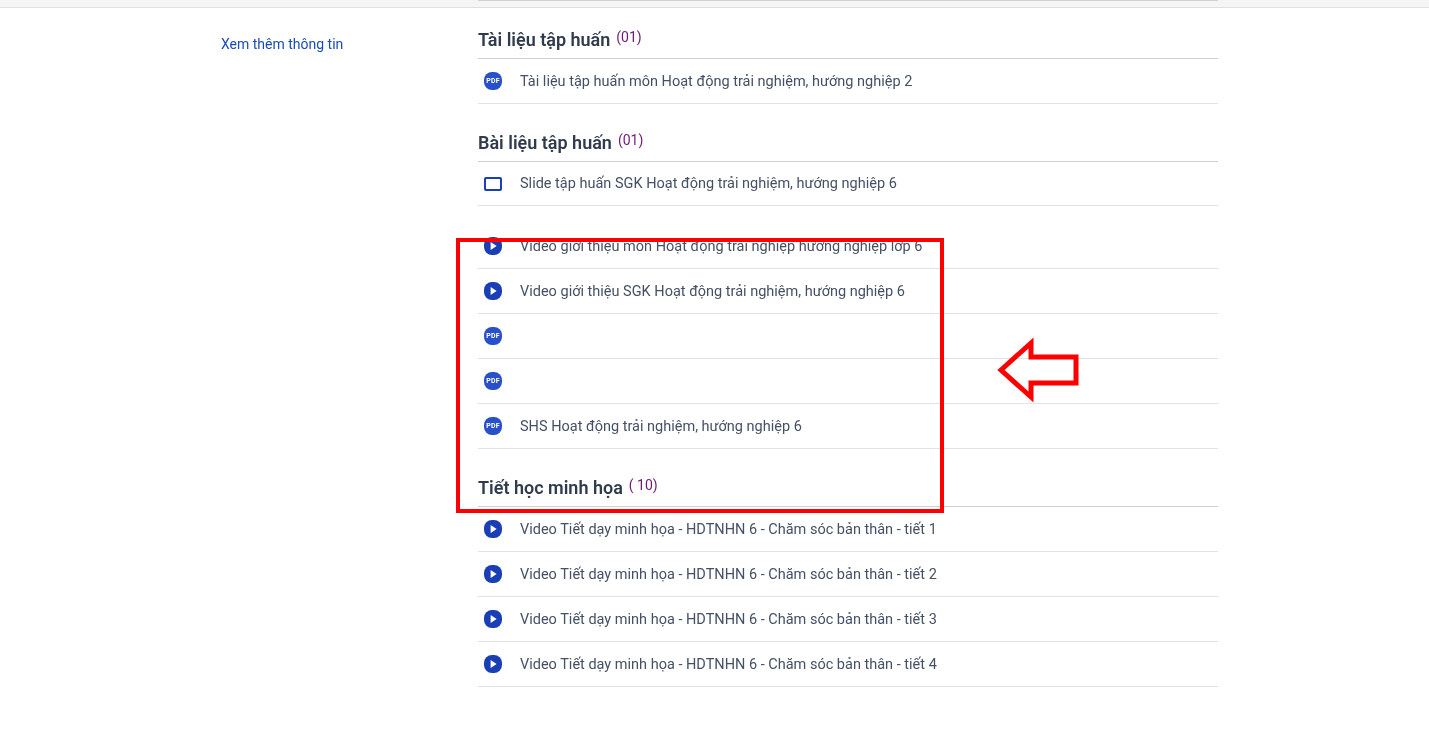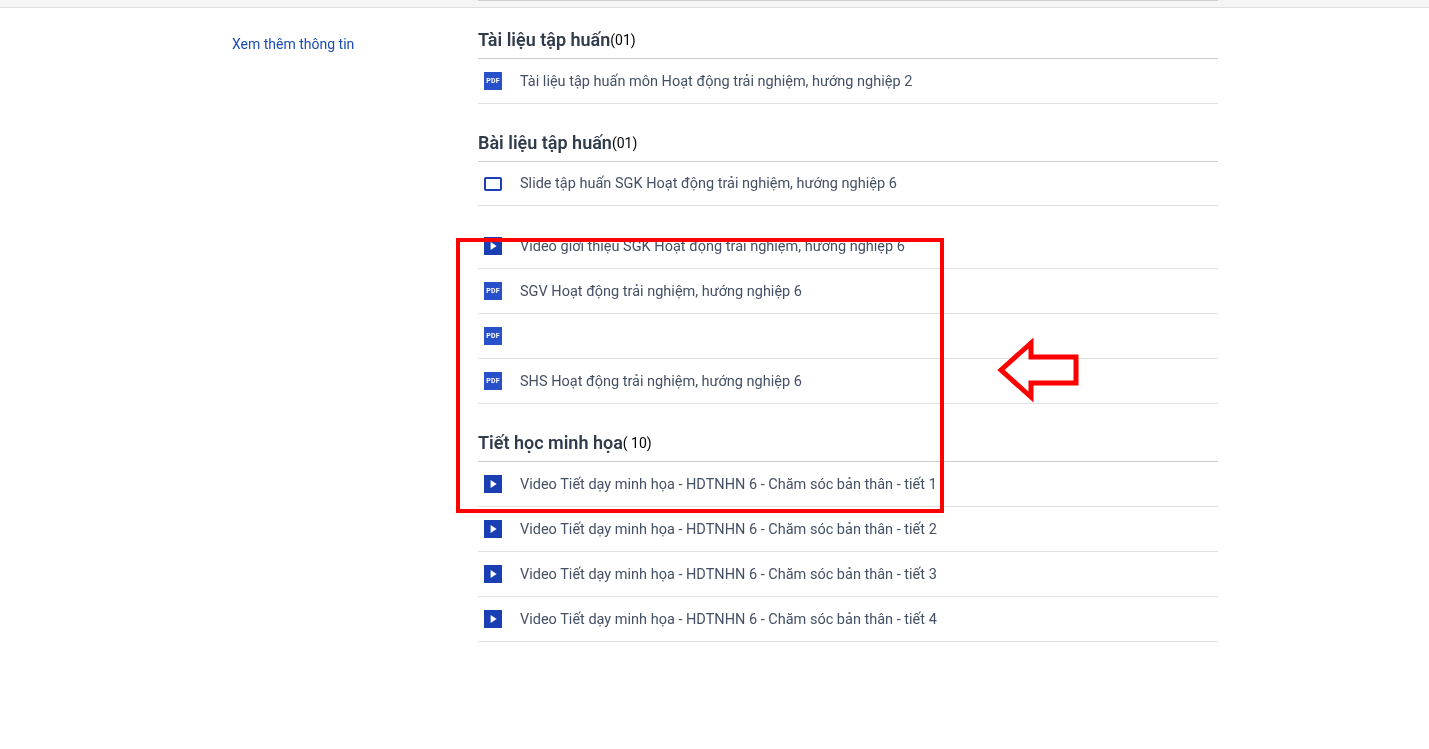--- a/index.html
+++ b/index.html
@@ -15,66 +15,67 @@
       position: absolute;
       top: 0;
       left: 0;
       right: 0;
       height: 8px;
       background: #f5f5f5;
       border-bottom: 1px solid #e0e0e0;
     }
     .sidebar-link {
       position: absolute;
-      left: 232px;
+      left: 221px;
       top: 36px;
       color: #1a4db3;
       font-size: 14px;
       cursor: pointer;
     }
     .main-content {
       position: absolute;
       left: 478px;
       top: 0;
       width: 740px;
     }
     .section {
       margin-top: 18px;
     }
     .section-header {
       display: flex;
-      align-items: center;
+      align-items: flex-start;
+      gap: 6px;
       padding: 10px 0 8px 0;
       border-bottom: 1px solid #d0d0d0;
     }
     .section-title {
       font-size: 18px;
       font-weight: 600;
       color: #303b4c;
     }
     .section-count {
       font-size: 14px;
-      color: #000000;
+      color: #701a75;
       font-weight: 400;
     }
     .list-item {
       display: flex;
       align-items: center;
       gap: 18px;
       padding: 13px 6px 13px 6px;
       border-bottom: 1px solid #e2e2e2;
       cursor: pointer;
     }
     .icon-wrap {
       width: 18px;
       height: 18px;
       display: flex;
       align-items: center;
       justify-content: center;
-      border-radius: 0;
+      border-radius: 8px;
       flex-shrink: 0;
     }
     .icon-pdf {
       background: #2850c8;
       color: #fff;
       font-size: 7px;
       font-weight: bold;
       letter-spacing: 0.2px;
     }
     .icon-video {
@@ -154,25 +155,28 @@
     </div>
     <div class="list-item">
       <span class="icon-wrap icon-slide"></span>
       <span class="item-label">Slide tập huấn SGK Hoạt động trải nghiệm, hướng nghiệp 6</span>
     </div>
   </div>
 
   <div class="section">
     <div class="list-item">
       <span class="icon-wrap icon-video"></span>
+      <span class="item-label">Video giới thiệu môn Hoạt động trải nghiệp hướng nghiệp lớp 6</span>
+    </div>
+    <div class="list-item">
+      <span class="icon-wrap icon-video"></span>
       <span class="item-label">Video giới thiệu SGK Hoạt động trải nghiệm, hướng nghiệp 6</span>
     </div>
     <div class="list-item">
       <span class="icon-wrap icon-pdf">PDF</span>
-      <span class="item-label">SGV Hoạt động trải nghiệm, hướng nghiệp 6</span>
     </div>
     <div class="list-item">
       <span class="icon-wrap icon-pdf">PDF</span>
     </div>
     <div class="list-item">
       <span class="icon-wrap icon-pdf">PDF</span>
       <span class="item-label">SHS Hoạt động trải nghiệm, hướng nghiệp 6</span>
     </div>
   </div>
 

